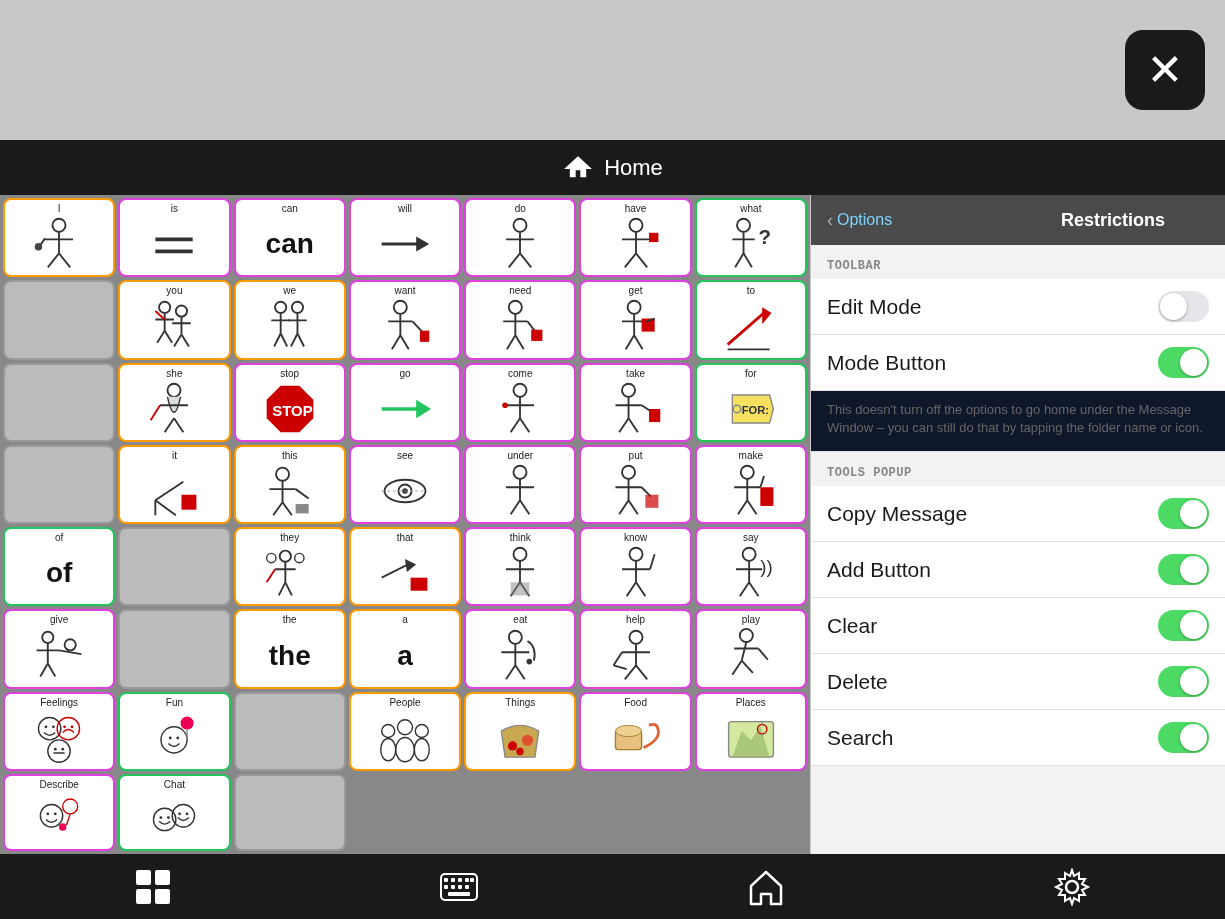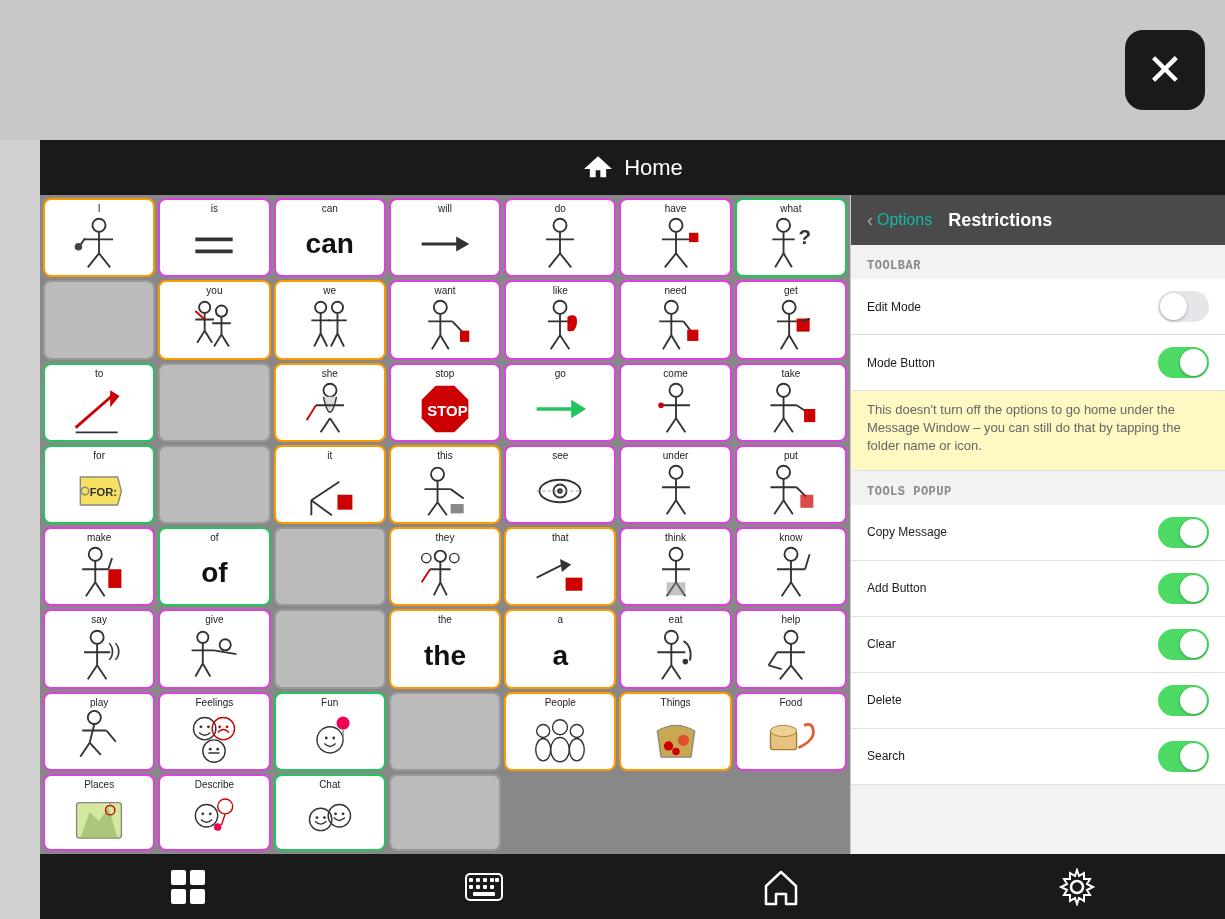--- a/index.html
+++ b/index.html
@@ -34,21 +34,20 @@
       font-weight: 300;
       line-height: 1;
     }
 
     
     .main-area {
       width: 100%;
       height: 779px;
       display: flex;
       flex-direction: column;
-      padding-left: 40px;
     }
 
     
     .header-bar {
       width: 100%;
       height: 55px;
       background: #1a1a1a;
       display: flex;
       align-items: center;
       justify-content: center;
@@ -162,29 +161,29 @@
       padding: 0 16px;
       cursor: pointer;
       color: white;
       font-size: 16px;
     }
     .panel-back .chevron {
       font-size: 18px;
       color: #aaa;
     }
     .panel-back .back-label {
-      color: #14b8a6;
+      color: #7dd3fc;
       font-size: 16px;
     }
     .panel-title {
       color: white;
       font-size: 18px;
       font-weight: 700;
       flex: 1;
-      text-align: left;
+      text-align: right;
       padding-right: 60px;
     }
 
     .panel-section-label {
       color: #888;
       font-size: 12px;
       font-weight: 600;
       padding: 14px 16px 6px;
       letter-spacing: 0.5px;
       font-family: Liberation Mono, monospace;
@@ -192,30 +191,30 @@
 
     .panel-row {
       display: flex;
       align-items: center;
       justify-content: space-between;
       padding: 12px 16px;
       border-bottom: 1px solid #e0e0e0;
       background: white;
     }
     .panel-row-label {
-      font-size: 12px;
+      font-size: 21px;
       color: #1a1a1a;
     }
 
     .panel-note {
       padding: 10px 16px 14px;
       font-size: 13px;
       color: #666;
       line-height: 1.4;
-      background: #fef9c3;
+      background: #0f172a;
       border-bottom: 1px solid #e0e0e0;
     }
 
     
     .toggle {
       width: 51px;
       height: 31px;
       border-radius: 16px;
       position: relative;
       cursor: pointer;
@@ -422,33 +421,20 @@
             <line x1="25" y1="17" x2="25" y2="40" stroke="#333" stroke-width="2"></line>
             <line x1="12" y1="25" x2="38" y2="25" stroke="#333" stroke-width="2"></line>
             <line x1="25" y1="40" x2="16" y2="55" stroke="#333" stroke-width="2"></line>
             <line x1="25" y1="40" x2="34" y2="55" stroke="#333" stroke-width="2"></line>
             <line x1="38" y1="25" x2="50" y2="38" stroke="#333" stroke-width="2"></line>
             <rect x="46" y="35" width="10" height="12" fill="#c00"></rect>
           </svg>
         </div>
       </div>
 
-      <div class="cell pink-border">
-        <span class="cell-label">like</span>
-        <div class="cell-symbol">
-          <svg viewBox="0 0 60 60" class="stick">
-            <circle cx="30" cy="10" r="7" fill="none" stroke="#333" stroke-width="2"></circle>
-            <line x1="30" y1="17" x2="30" y2="40" stroke="#333" stroke-width="2"></line>
-            <line x1="17" y1="25" x2="43" y2="25" stroke="#333" stroke-width="2"></line>
-            <line x1="30" y1="40" x2="20" y2="55" stroke="#333" stroke-width="2"></line>
-            <line x1="30" y1="40" x2="40" y2="55" stroke="#333" stroke-width="2"></line>
-            <path d="M 38 20 Q 50 15 48 28 Q 46 38 38 35 Z" fill="#c00"></path>
-          </svg>
-        </div>
-      </div>
 
       <div class="cell pink-border">
         <span class="cell-label">need</span>
         <div class="cell-symbol">
           <svg viewBox="0 0 60 60" class="stick">
             <circle cx="25" cy="10" r="7" fill="none" stroke="#333" stroke-width="2"></circle>
             <line x1="25" y1="17" x2="25" y2="40" stroke="#333" stroke-width="2"></line>
             <line x1="12" y1="25" x2="38" y2="25" stroke="#333" stroke-width="2"></line>
             <line x1="25" y1="40" x2="16" y2="55" stroke="#333" stroke-width="2"></line>
             <line x1="25" y1="40" x2="34" y2="55" stroke="#333" stroke-width="2"></line>

